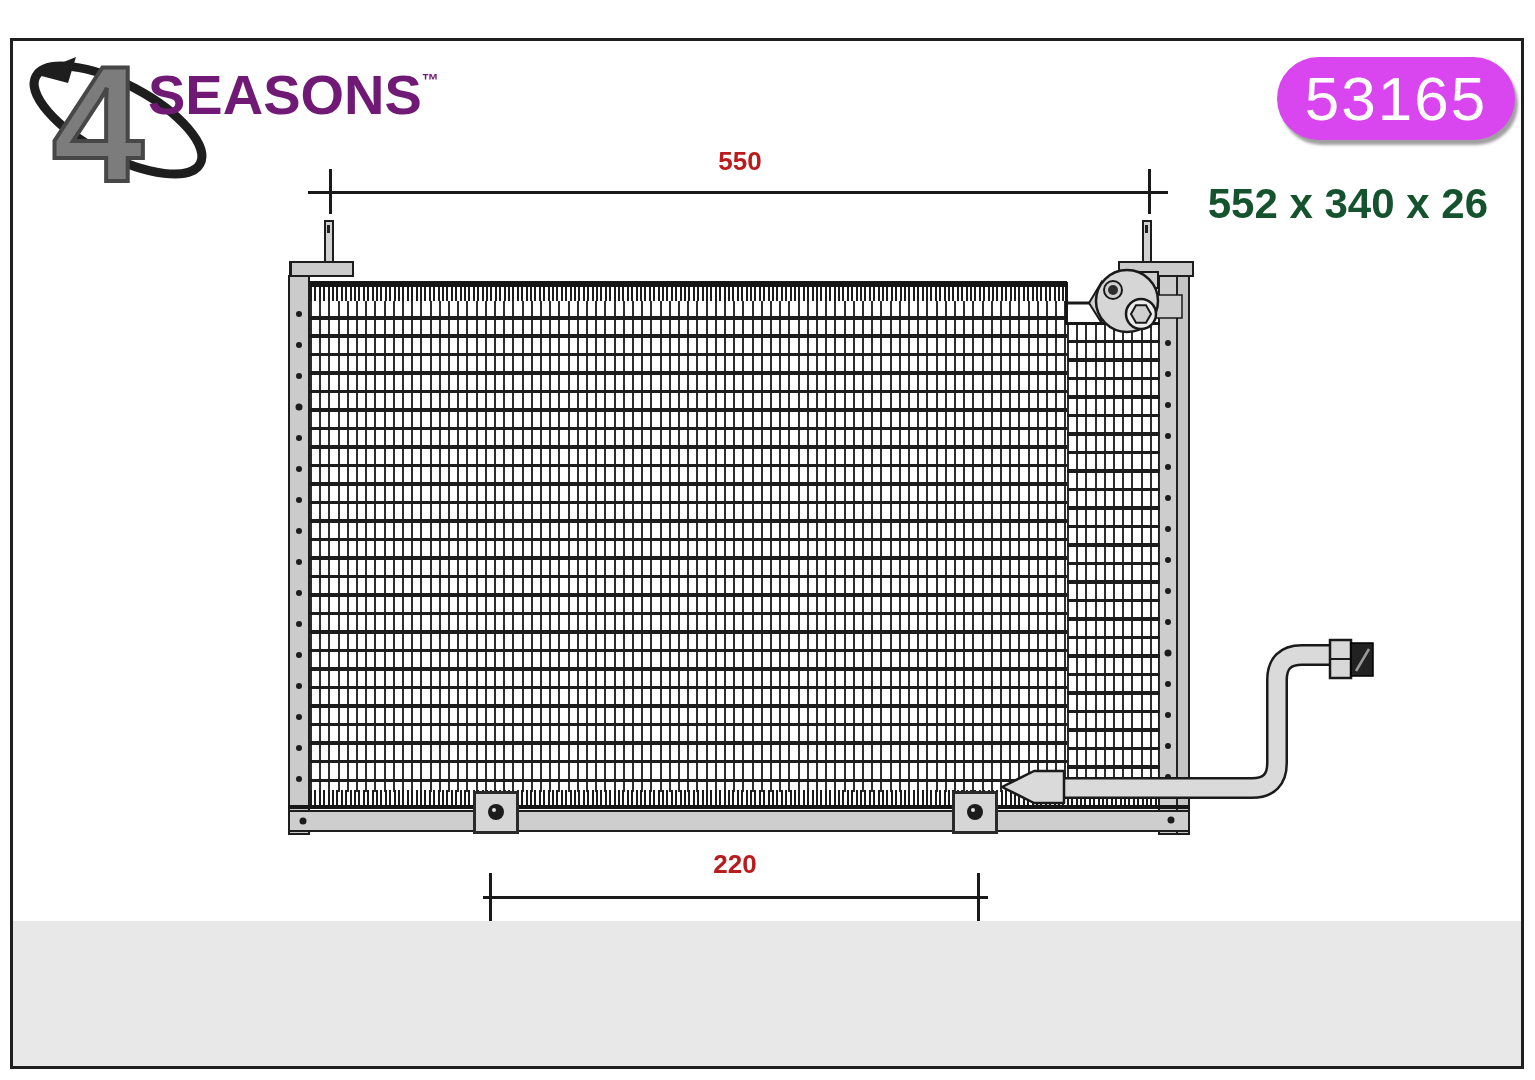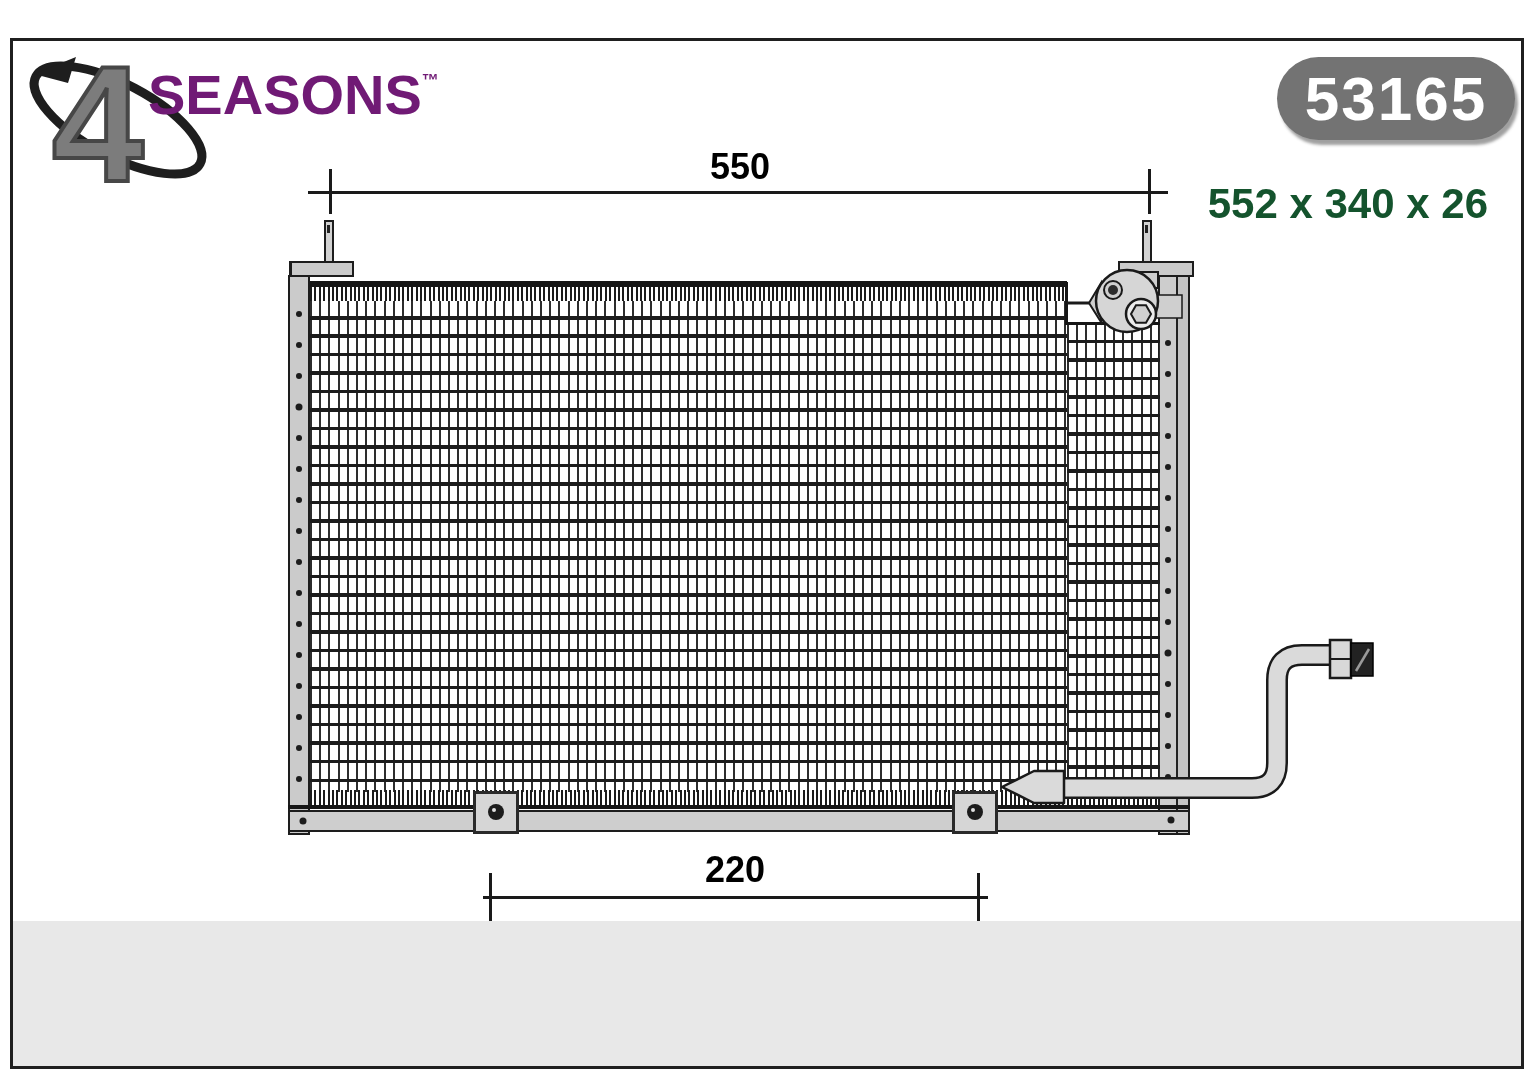--- a/index.html
+++ b/index.html
@@ -11,30 +11,30 @@
   .frame{left:10px;top:38px;width:1514px;height:1031px;border:3px solid #1f1f1f;background:#ffffff;}
 
   
   .swoosh{left:16px;top:50px;width:206px;height:142px;}
   .logo-4{left:52px;top:42px;font-size:165px;line-height:1;font-weight:700;color:#7c7c7c;
           -webkit-text-stroke:4px #474747;}
   .logo-text{left:148px;top:62px;font-size:56px;font-weight:700;color:#701a75;letter-spacing:0;}
   .logo-text .tm{font-size:17px;vertical-align:28px;font-weight:700;}
 
   
-  .badge{left:1277px;top:57px;width:238px;height:83px;border-radius:42px;background:#737373;
-         color:#ffffff;font-size:62px;font-weight:700;line-height:83px;text-align:center;
+  .badge{left:1277px;top:57px;width:238px;height:83px;border-radius:42px;background:#d946ef;
+         color:#ffffff;font-size:62px;font-weight:400;line-height:83px;text-align:center;
          letter-spacing:2px;box-shadow:3px 5px 3px rgba(45,45,45,.45);}
   .size-label{left:1160px;top:180px;width:328px;font-size:42px;font-weight:700;color:#14532d;
               text-align:right;letter-spacing:0;}
 
   
   .dimline{background:#1a1a1a;height:3px;}
   .dimtick{background:#1a1a1a;width:3px;}
-  .dimlabel{font-size:36px;font-weight:600;color:#000000;text-align:center;width:170px;}
+  .dimlabel{font-size:26px;font-weight:600;color:#b91c1c;text-align:center;width:170px;}
   .d550-line{left:308px;top:191px;width:860px;}
   .d550-t1{left:329px;top:169px;height:45px;}
   .d550-t2{left:1148px;top:169px;height:45px;}
   .d550-label{left:655px;top:146px;}
   .d307-line{left:483px;top:896px;width:505px;}
   .d307-t1{left:489px;top:873px;height:53px;}
   .d307-t2{left:977px;top:873px;height:53px;}
   .d307-label{left:650px;top:849px;}
 
   

